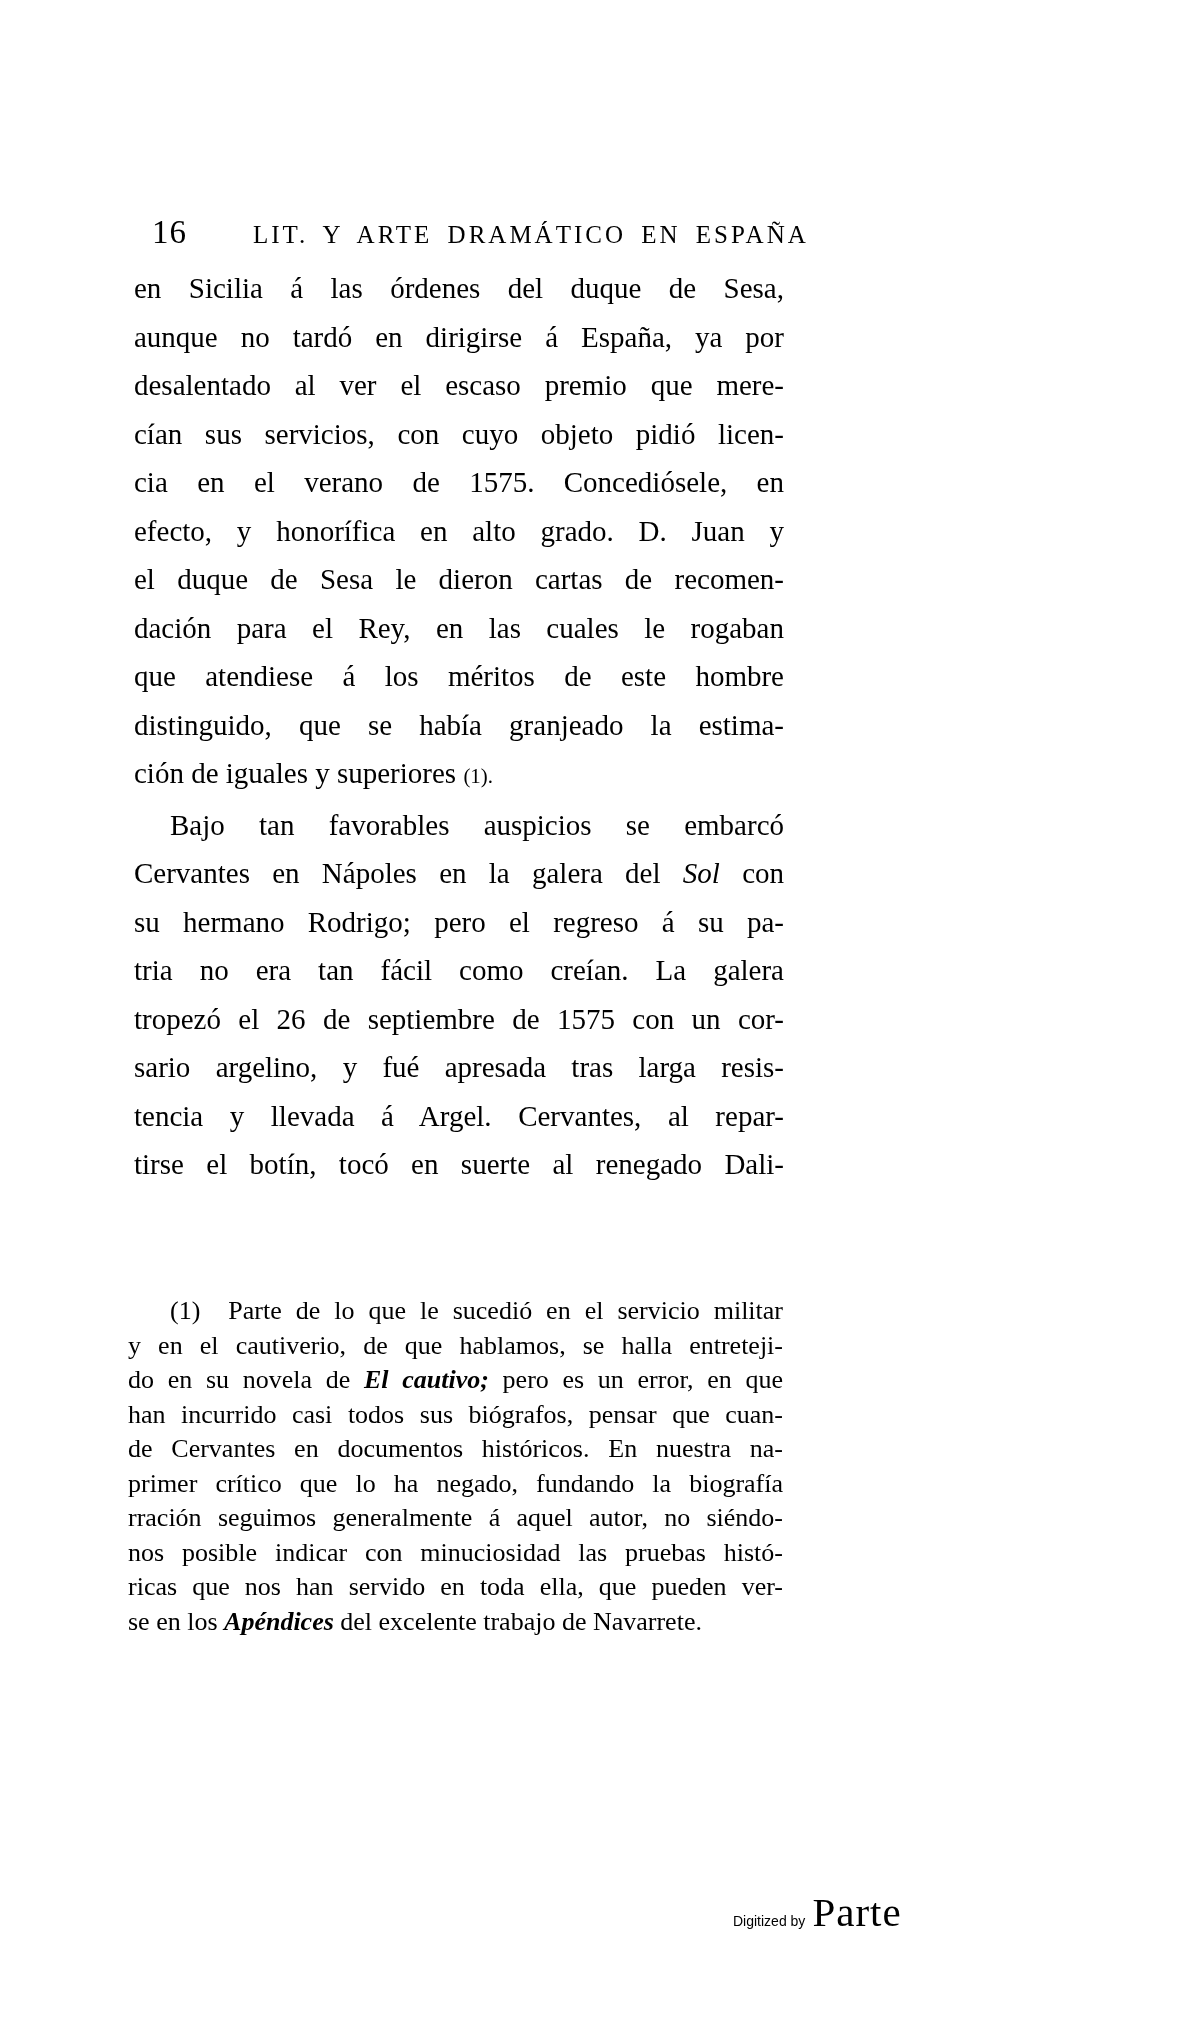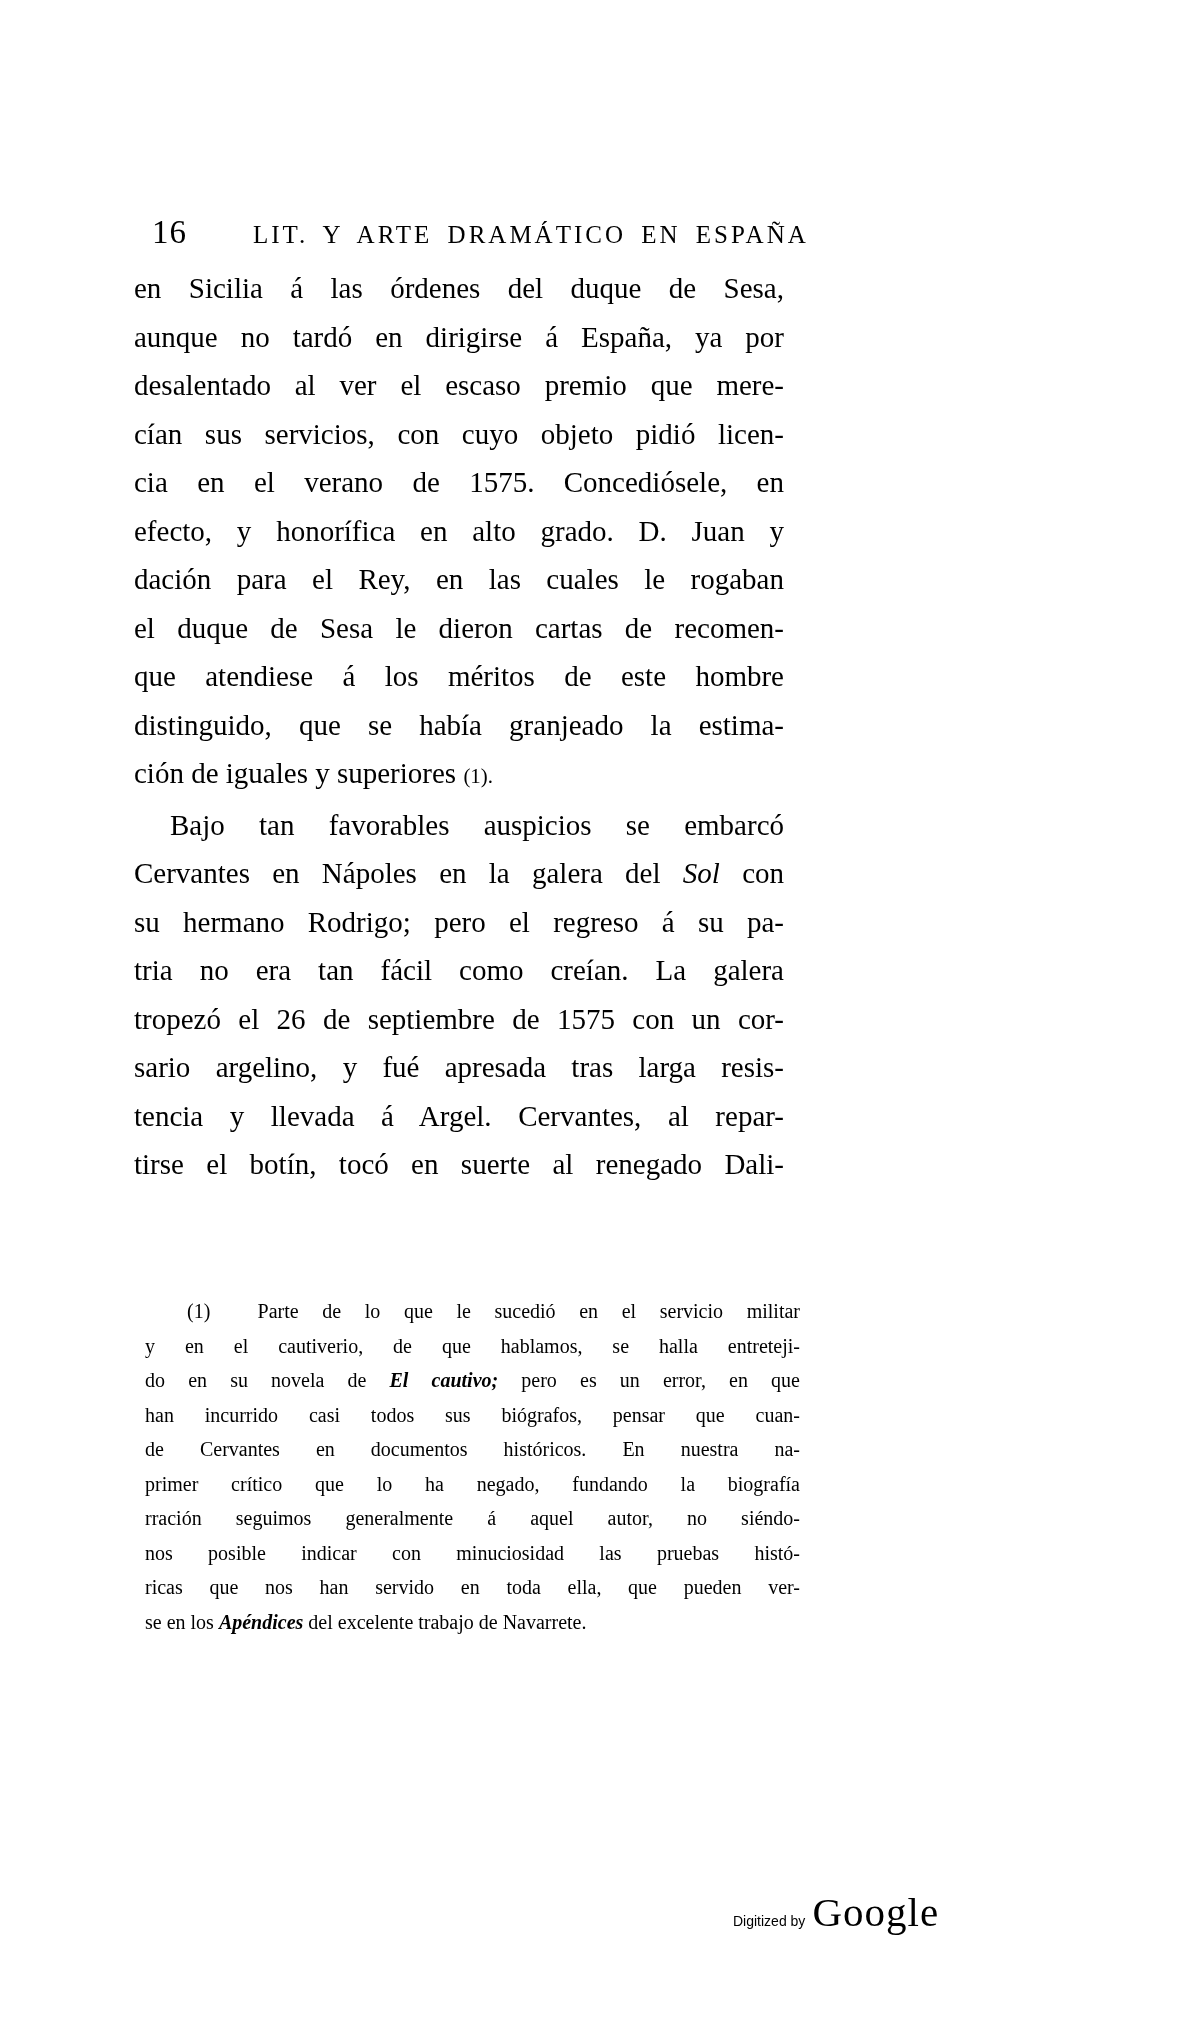--- a/index.html
+++ b/index.html
@@ -38,24 +38,24 @@
     width: 650px;
     font-size: 29px;
     line-height: 48.5px;
   }
   .bline { text-align: justify; }
   .fline { text-align: justify; }
   .just  { text-align-last: justify; }
   .ind   { text-indent: 36px; }
   .footnote {
     position: absolute;
-    left: 145px;
+    left: 128px;
     top: 1294px;
     width: 655px;
-    font-size: 20px;
+    font-size: 26px;
     line-height: 34.5px;
   }
   .footnote .ind { text-indent: 42px; }
   .it { font-style: italic; }
   .bd { font-weight: bold; }
   .sm { font-size: 0.72em; }
   .watermark {
     position: absolute;
     left: 733px;
     top: 1888px;
@@ -84,22 +84,22 @@
     <span class="running-title">LIT. Y ARTE DRAMÁTICO EN ESPAÑA</span>
   </div>
 
   <div class="body-text">
       <div class="bline just"><span>en Sicilia á las órdenes del duque de Sesa,</span></div>
       <div class="bline just"><span>aunque no tardó en dirigirse á España, ya por</span></div>
       <div class="bline just"><span>desalentado al ver el escaso premio que mere-</span></div>
       <div class="bline just"><span>cían sus servicios, con cuyo objeto pidió licen-</span></div>
       <div class="bline just"><span>cia en el verano de 1575. Concediósele, en</span></div>
       <div class="bline just"><span>efecto, y honorífica en alto grado. D. Juan y</span></div>
+      <div class="bline just"><span>el duque de Sesa le dieron cartas de recomen-</span></div>
       <div class="bline just"><span>dación para el Rey, en las cuales le rogaban</span></div>
-      <div class="bline just"><span>el duque de Sesa le dieron cartas de recomen-</span></div>
       <div class="bline just"><span>que atendiese á los méritos de este hombre</span></div>
       <div class="bline just"><span>distinguido, que se había granjeado la estima-</span></div>
       <div class="bline"><span>ción de iguales y superiores </span><span class="sm">(1).</span></div>
       <div class="bline just ind"><span>Bajo tan favorables auspicios se embarcó</span></div>
       <div class="bline just"><span>Cervantes en Nápoles en la galera del </span><span class="it">Sol</span><span> con</span></div>
       <div class="bline just"><span>su hermano Rodrigo; pero el regreso á su pa-</span></div>
       <div class="bline just"><span>tria no era tan fácil como creían. La galera</span></div>
       <div class="bline just"><span>tropezó el 26 de septiembre de 1575 con un cor-</span></div>
       <div class="bline just"><span>sario argelino, y fué apresada tras larga resis-</span></div>
       <div class="bline just"><span>tencia y llevada á Argel. Cervantes, al repar-</span></div>
@@ -114,16 +114,16 @@
       <div class="fline just"><span>de Cervantes en documentos históricos. En nuestra na-</span></div>
       <div class="fline just"><span>primer crítico que lo ha negado, fundando la biografía</span></div>
       <div class="fline just"><span>rración seguimos generalmente á aquel autor, no siéndo-</span></div>
       <div class="fline just"><span>nos posible indicar con minuciosidad las pruebas histó-</span></div>
       <div class="fline just"><span>ricas que nos han servido en toda ella, que pueden ver-</span></div>
       <div class="fline"><span>se en los </span><span class="it bd">Apéndices</span><span> del excelente trabajo de Navarrete.</span></div>
     </div>
 
   <div class="watermark">
     <span class="watermark-prefix">Digitized by</span>
-    <span class="watermark-brand">Google</span>
+    <span class="watermark-brand">Parte</span>
   </div>
 
 </div>
 
 </body></html>

